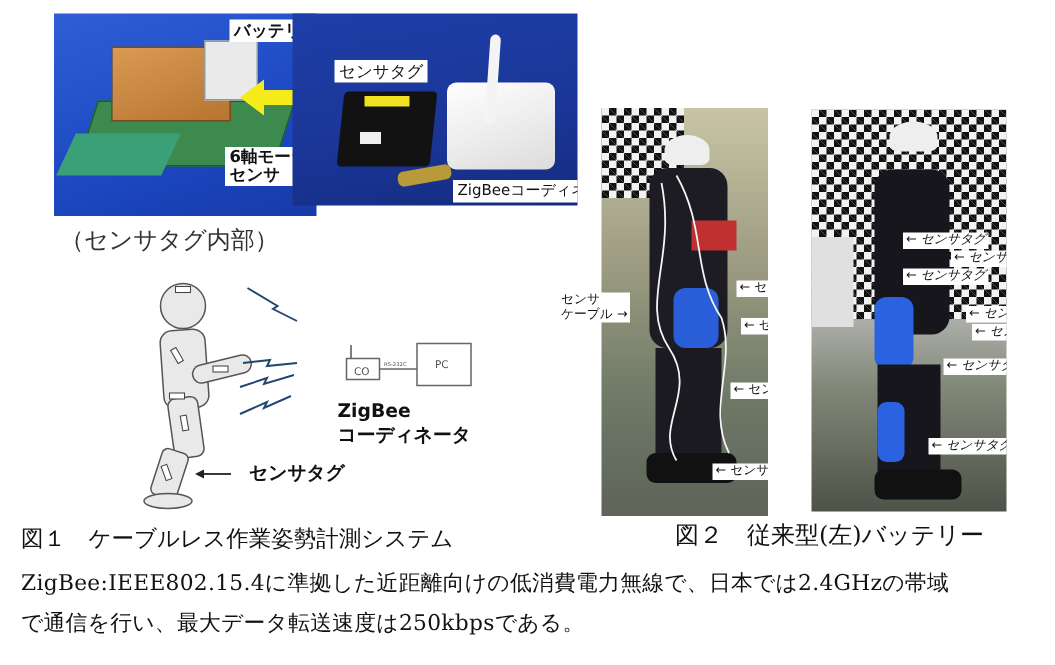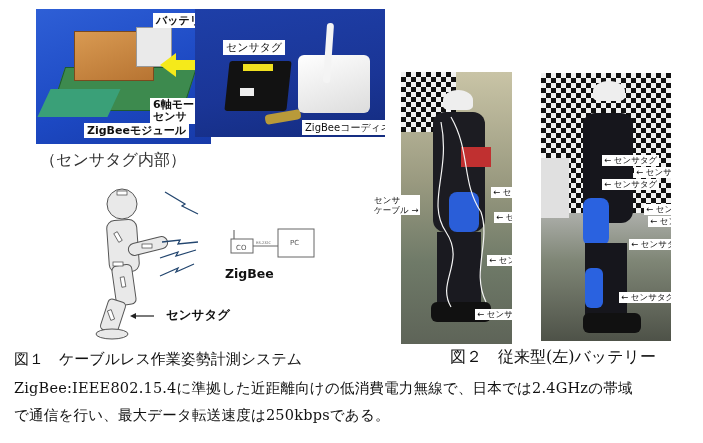--- a/index.html
+++ b/index.html
@@ -12,21 +12,21 @@
         background:linear-gradient(160deg,#2e5fd6 0%,#1c48c2 60%,#173aa8 100%);margin-left:23px; }
   .label-white { position:absolute; background:#fff; color:#111; font-size:11px;
                  padding:1px 3px; line-height:13px; font-weight:bold; white-space:nowrap; }
   
   #p2 { left:195px; top:9px; width:190px; height:128px;
         background:linear-gradient(170deg,#1e3fa8 0%,#1a3596 60%,#142c80 100%); }
   
   #p3 { left:401px; top:72px; width:111px; height:272px;
         background:linear-gradient(180deg,#c9c4a6 0%,#9a9a80 40%,#6f7a68 70%,#5e6458 100%); }
   #p4 { left:541px; top:73px; width:130px; height:268px;
-        background:linear-gradient(180deg,#e8e8e8 0%,#bfbfbf 45%,#7f8676 70%,#4e5248 100%); }
+        background:linear-gradient(180deg,#e8e8e8 0%,#bfbfbf 45%,#7f8676 70%,#4e5248 100%);font-style:italic; }
   .checker { position:absolute; left:0; top:0; right:0;
              background-image:
                linear-gradient(45deg,#111 25%,transparent 25%,transparent 75%,#111 75%),
                linear-gradient(45deg,#111 25%,transparent 25%,transparent 75%,#111 75%);
              background-size:10px 10px; background-position:0 0,5px 5px; background-color:#f2f2f2; }
   .tag { position:absolute; background:#fff; color:#111; font-size:8.5px; line-height:11px;
          padding:0 2px; white-space:nowrap; }
   .caption { position:absolute; font-family:"DejaVu Serif", serif; font-size:15px; color:#111; white-space:nowrap; }
   .body-text { position:absolute; left:14px; font-family:"DejaVu Serif", serif; font-size:14.5px;
                color:#111; white-space:nowrap; letter-spacing:0.2px; }
@@ -41,21 +41,20 @@
   <div class="abs" style="left:8px;top:80px;width:70px;height:28px;background:#3aa078;transform:skewX(-25deg);"></div>
 
   <div class="abs" style="left:38px;top:22px;width:78px;height:48px;background:linear-gradient(160deg,#d99a52,#b77432);border:1px solid #7a4a1e;"></div>
   <div class="abs" style="left:100px;top:18px;width:34px;height:38px;background:#eaeaea;border:1px solid #999;"></div>
 
   <div class="label-white" style="left:117px;top:4px;">バッテリー</div>
   <div class="label-white" style="left:114px;top:89px;line-height:12px;">
     <span>6軸モーション</span><br>
     <span>センサ</span>
   </div>
-  <div class="label-white" style="left:48px;top:114px;">ZigBeeモジュール</div>
 </div>
 
 <svg class="abs" style="left:160px;top:52px;" width="40" height="26">
   <polygon points="0,13 16,1 16,8 40,8 40,18 16,18 16,25" fill="#f5ea1a"></polygon>
 </svg>
 
 <div id="p2" class="photo">
 
   <div class="abs" style="left:32px;top:52px;width:62px;height:50px;background:#121212;border-radius:3px;transform:skewX(-6deg);"></div>
   <div class="abs" style="left:48px;top:55px;width:30px;height:7px;background:#f0e020;"></div>
@@ -106,20 +105,21 @@
   <rect x="3" y="15" width="22" height="14" fill="#fff" stroke="#666"></rect>
   <line x1="25" y1="22" x2="50" y2="22" stroke="#666"></line>
   <rect x="50" y="5" width="36" height="28" fill="#fff" stroke="#666"></rect>
   <text x="8" y="26" font-size="7" fill="#555" font-family="DejaVu Sans, sans-serif">CO</text>
   <text x="28" y="20" font-size="3.5" fill="#555" font-family="DejaVu Sans, sans-serif">RS-232C</text>
   <text x="62" y="21" font-size="7" fill="#555" font-family="DejaVu Sans, sans-serif">PC</text>
 </svg>
 
 <div class="diag-text" style="left:225px;top:266px;line-height:16px;">
   <span>ZigBee</span><br>
+  <span>コーディネータ</span>
 </div>
 <div class="diag-text" style="left:166px;top:307px;">センサタグ</div>
 
 <div id="p3" class="photo">
   <div class="checker" style="height:60px;width:55px;"></div>
 
   <div class="abs" style="left:42px;top:18px;width:30px;height:20px;background:#eee;border-radius:50% 50% 20% 20%;"></div>
   <div class="abs" style="left:32px;top:40px;width:52px;height:120px;background:#1c1c22;border-radius:12px;"></div>
   <div class="abs" style="left:36px;top:160px;width:44px;height:85px;background:#1a1a20;"></div>
   <div class="abs" style="left:60px;top:75px;width:30px;height:20px;background:#c03030;"></div>

